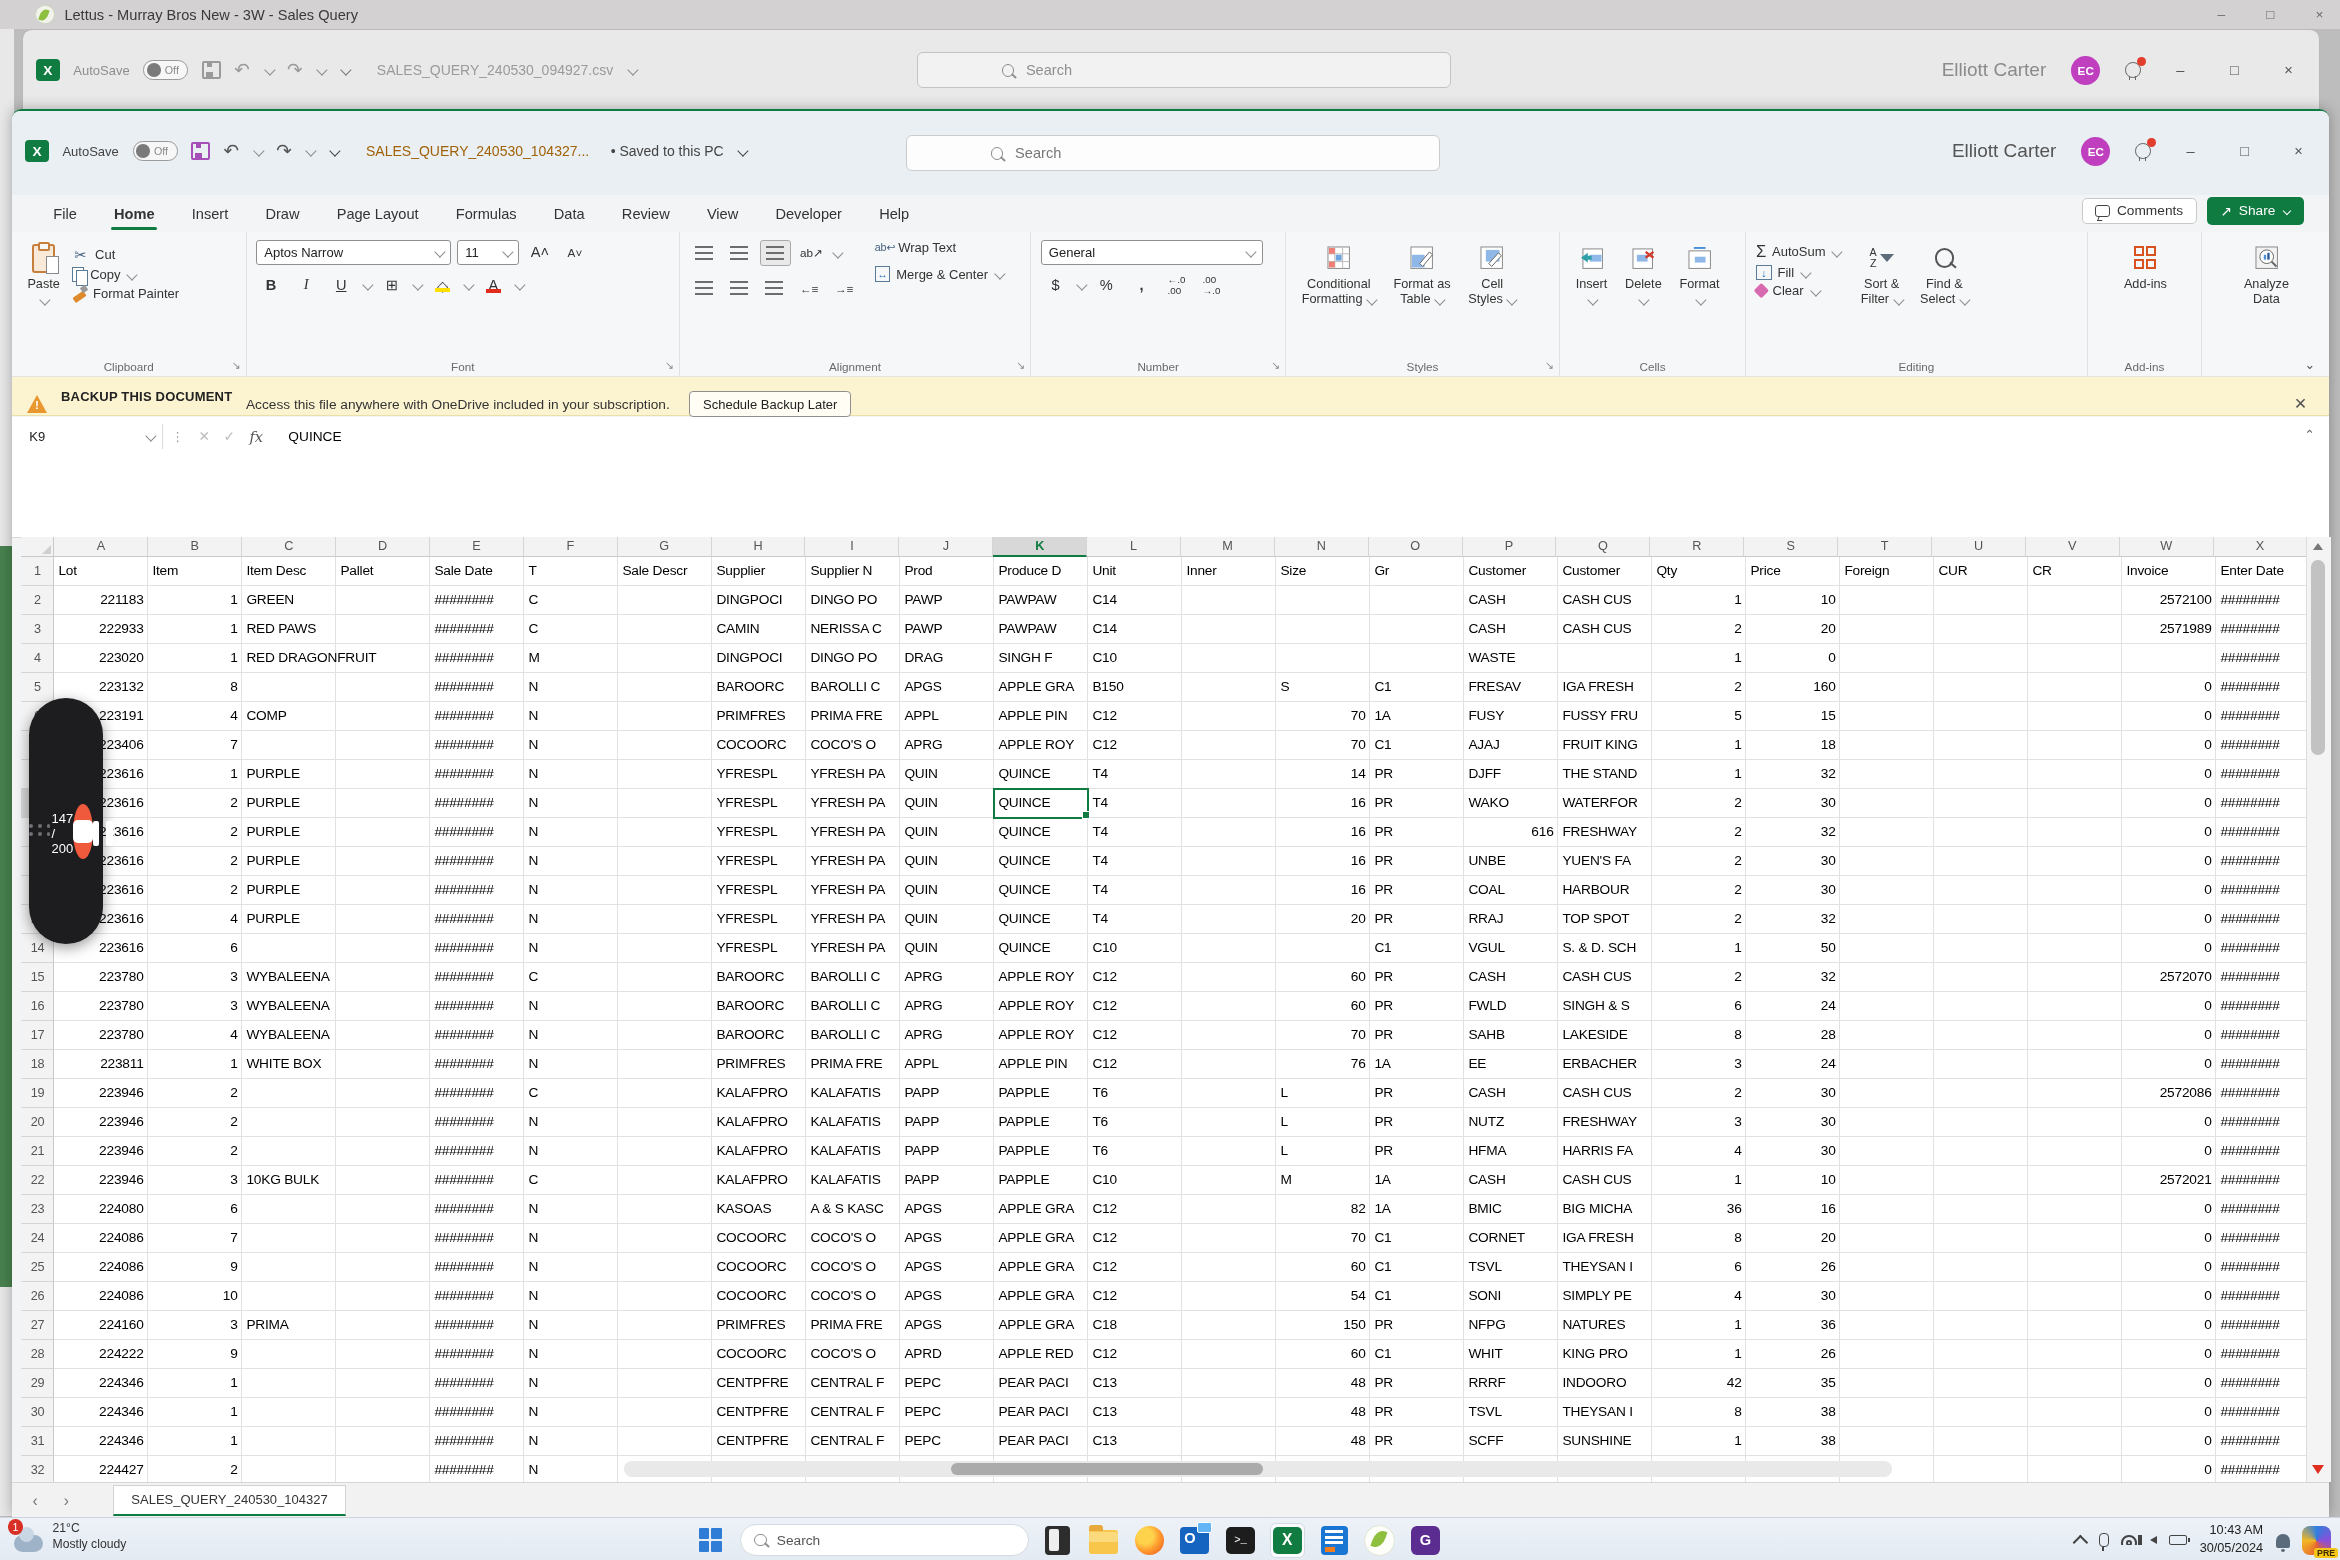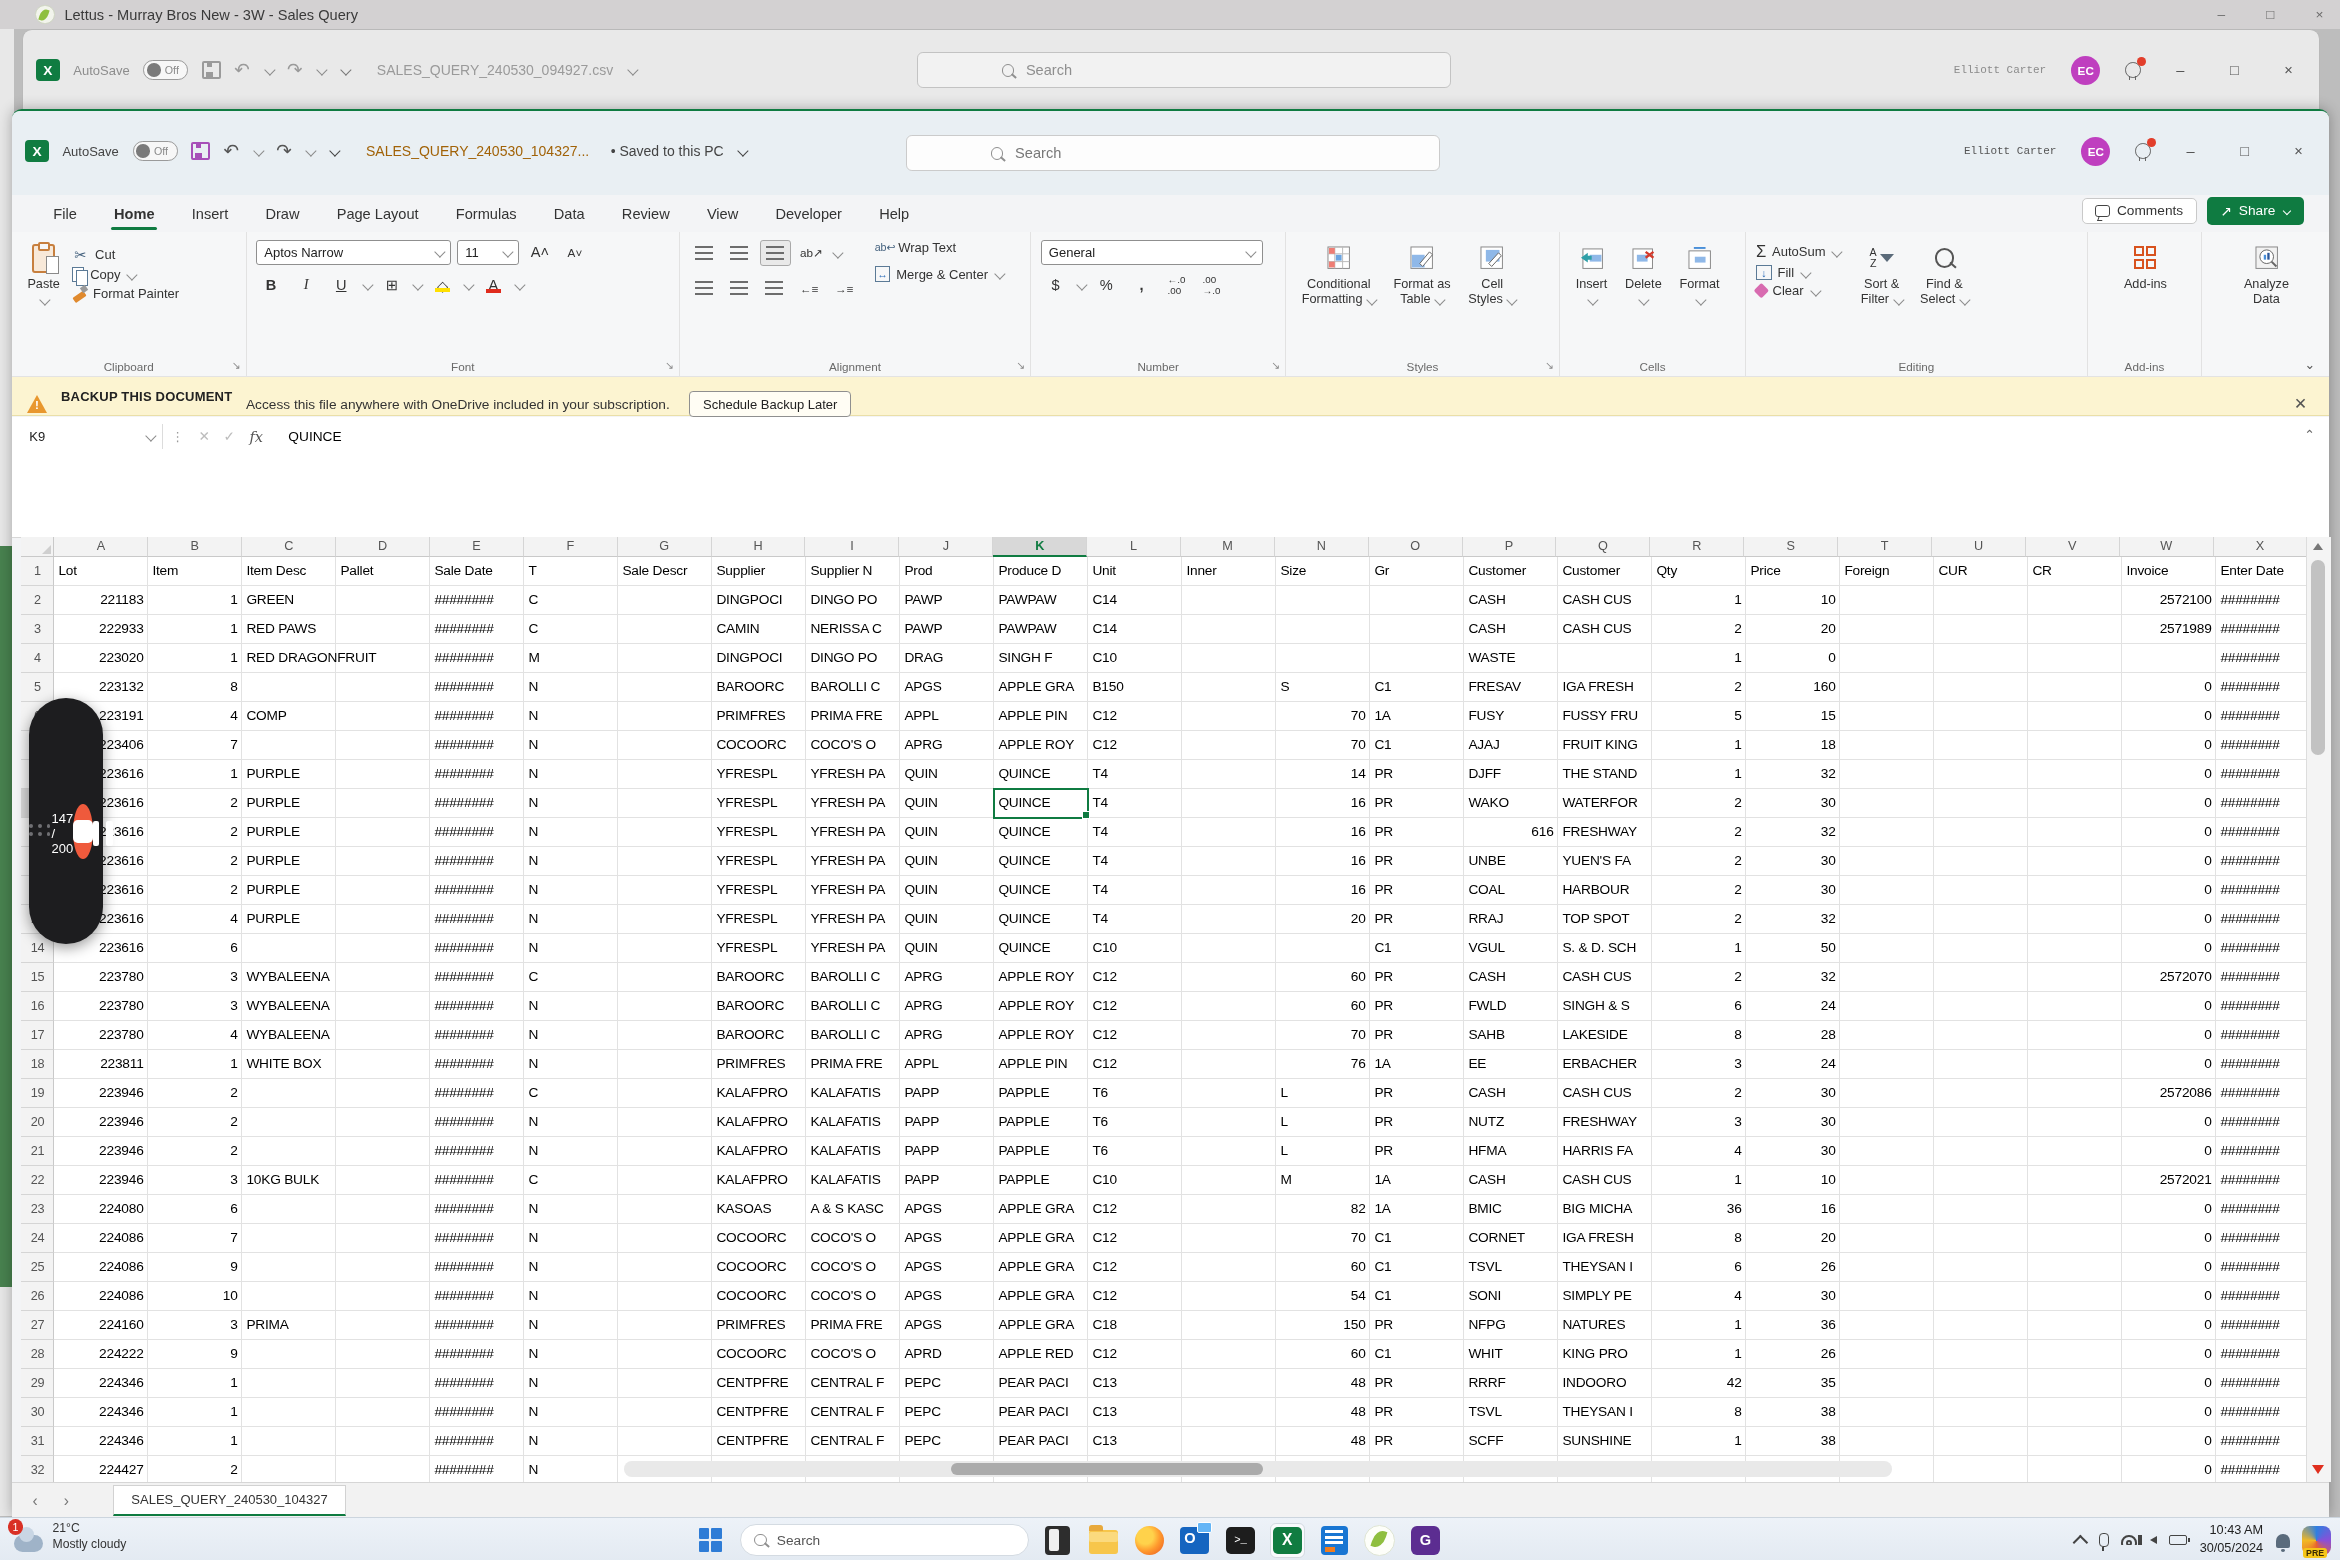--- a/index.html
+++ b/index.html
@@ -35,21 +35,21 @@
   .chev{display:inline-block;width:6.8px;height:6.8px;border-right:1.6px solid #8b8b8b;border-bottom:1.6px solid #8b8b8b;
     transform:rotate(45deg);margin-left:2px;vertical-align:middle;}
   .chev.dark{border-color:#444;}
   .fname{font-size:14px;color:#9a9a9a;margin-left:13.7px;}
   .search-pill{position:absolute;left:894px;top:22.4px;width:534px;height:36px;border:1px solid #c3c3c3;
     border-radius:5.9px;background:#f2f2f2;display:flex;align-items:center;gap:11.7px;padding-left:84px;box-sizing:border-box;
     color:#8f8f8f;font-size:14.6px;}
   .mag{width:10.7px;height:10.7px;border:1.7px solid #8f8f8f;border-radius:50%;position:relative;}
   .mag:after{content:"";position:absolute;left:8.8px;top:9.8px;width:5.9px;height:1.7px;background:#8f8f8f;transform:rotate(42deg);}
   .right-cluster{position:absolute;right:15.6px;top:0;height:80px;display:flex;align-items:center;gap:25px;}
-  .user-name{font-size:11px;color:#8b8b8b;font-family:Liberation Mono, monospace;}
+  .user-name{font-size:19px;color:#8b8b8b;}
   .avatar{width:29px;height:29px;border-radius:50%;background:#bf3fbf;color:#fff;font-size:11.7px;font-weight:bold;
     display:flex;align-items:center;justify-content:center;}
   .bulb{width:13.7px;height:13.7px;border:1.6px solid #666;border-radius:50%;position:relative;}
   .bulb:before{content:"";position:absolute;left:2.9px;top:12.7px;width:4.9px;height:3.9px;border-left:1.6px solid #666;border-right:1.6px solid #666;}
   .bulb .dot{position:absolute;right:-5.9px;top:-5.9px;width:8.8px;height:8.8px;border-radius:50%;background:#e23e2b;}
   .wc{font-size:14.6px;color:#555;width:29px;text-align:center;}
   
   .win2{position:absolute;left:11.7px;top:109px;width:2317px;height:1407px;background:#f3f4f6;
     border-radius:9.8px 9.8px 0 0;border-top:2.4px solid #0f7b41;box-shadow:0 0 13.7px rgba(0,0,0,.3);box-sizing:border-box;}
   .win2 .titlebar{position:absolute;left:0;top:0;width:100%;height:84px;background:#e9eff3;border-radius:7.8px 7.8px 0 0;}
@@ -219,21 +219,21 @@
   .wifi:before{content:"";position:absolute;left:0;top:0;width:15.6px;height:15.6px;border:2px solid #444;border-radius:50%;box-sizing:border-box;}
   .wifi:after{content:"";position:absolute;left:4.9px;top:4.9px;width:5.9px;height:5.9px;border:2px solid #444;border-radius:50%;box-sizing:border-box;}
   .spk{width:0;height:0;border-top:4.9px solid transparent;border-bottom:4.9px solid transparent;border-right:7.8px solid #444;position:relative;}
   .spk:before{content:"";position:absolute;left:-11.7px;top:-4.9px;width:3.9px;height:9.8px;background:#444;}
   .batt{width:15.6px;height:8.8px;border:1.6px solid #444;border-radius:2px;position:relative;}
   .batt:after{content:"";position:absolute;right:-3.9px;top:2px;width:2px;height:4.9px;background:#444;}
   .clock{display:flex;flex-direction:column;align-items:flex-end;font-size:12.7px;color:#222;line-height:1.4;}
   .bell{width:13.7px;height:13.7px;background:#5a6b7c;border-radius:6.8px 6.8px 2px 2px;position:relative;margin-top:2px;}
   .bell:after{content:"";position:absolute;left:4.9px;bottom:-3.9px;width:3.9px;height:2.9px;border-radius:50%;background:#5a6b7c;}
   .copilot{width:29px;height:29px;border-radius:7.8px;background:conic-gradient(#2f7fe0,#8a4fd8,#e8642e,#f2b824,#2f7fe0);position:relative;}
-  .copilot .pre{position:absolute;left:1px;bottom:-3.9px;background:#f5c518;color:#3a2a00;font-size:8.8px;font-weight:bold;
+  .copilot .pre{position:absolute;left:12px;bottom:-3.9px;background:#f5c518;color:#3a2a00;font-size:8.8px;font-weight:bold;
     border-radius:2.9px;padding:0 2.9px;}
 </style>
 </head>
 <body>
 
 <div class="lettus-bar">
   <span class="leaf"></span>
   <span>Lettus - Murray Bros New - 3W - Sales Query</span>
   <div class="lettus-controls">
     <span>–</span>

